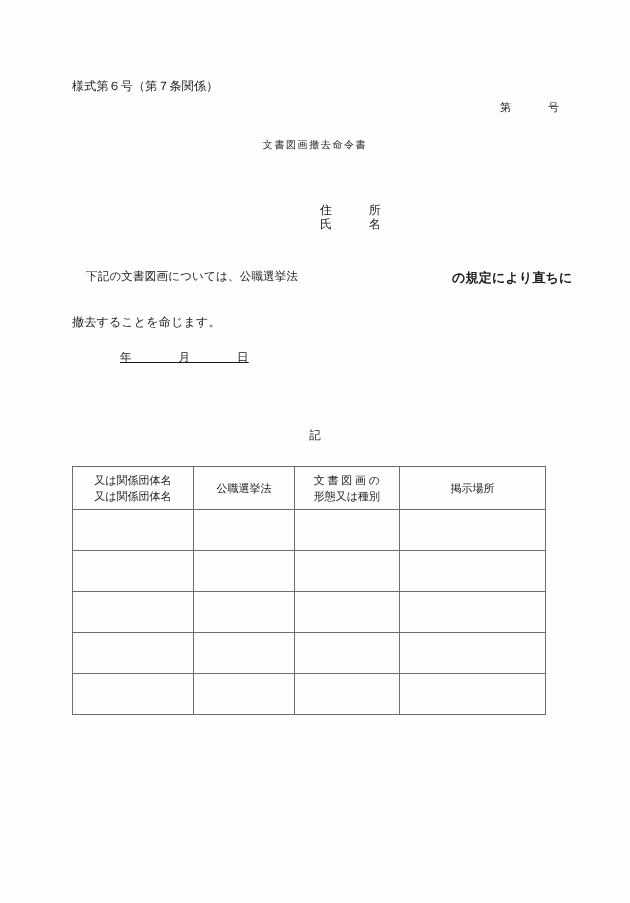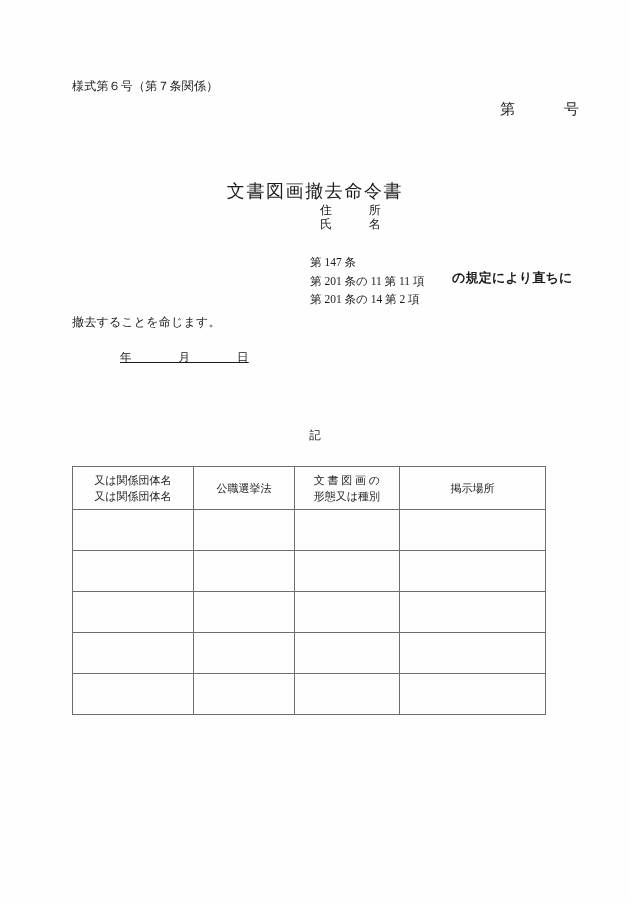--- a/index.html
+++ b/index.html
@@ -32,31 +32,30 @@
 
   
   .form-no {
     left: 72px;
     top: 80px;
     font-size: 12px;
   }
   .doc-no {
     left: 500px;
     top: 102px;
-    font-size: 15px;
+    font-size: 11px;
     letter-spacing: 1px;
   }
   .doc-title {
     left: 0;
     right: 0;
     top: 140px;
     text-align: center;
-    font-size: 18px;
+    font-size: 10px;
     letter-spacing: 1.6px;
-    margin-top: 42px;
   }
 
   
   .addr-label {
     left: 320px;
     font-size: 12px;
   }
   .addr-label.l1 { top: 180px; margin-top: 24px; }
   .addr-label.l2 { top: 218px; }
 
@@ -146,26 +145,22 @@
   <div class="t form-no">様式第６号（第７条関係）</div>
 
   <div class="t doc-no">第　　　号</div>
 
   <div class="t doc-title">文書図画撤去命令書</div>
 
   <div class="t addr-label l1">住　　　所</div>
 
   <div class="t addr-label l2">氏　　　名</div>
 
-
-  <div class="law-stack">
-    <div>第 147 条</div>
-    <div>第 201 条の 11 第 11 項</div>
-    <div>第 201 条の 14 第 2 項</div>
-  </div>
+  <div class="t body-lead">下記の文書図画については、公職選挙法</div>
+
 
   <div class="t body-tail">の規定により直ちに</div>
 
   <div class="t body-end">撤去することを命じます。</div>
 
   <div class="t date-line">年　　　　月　　　　日</div>
 
 
   <div class="t ki">記</div>
 

